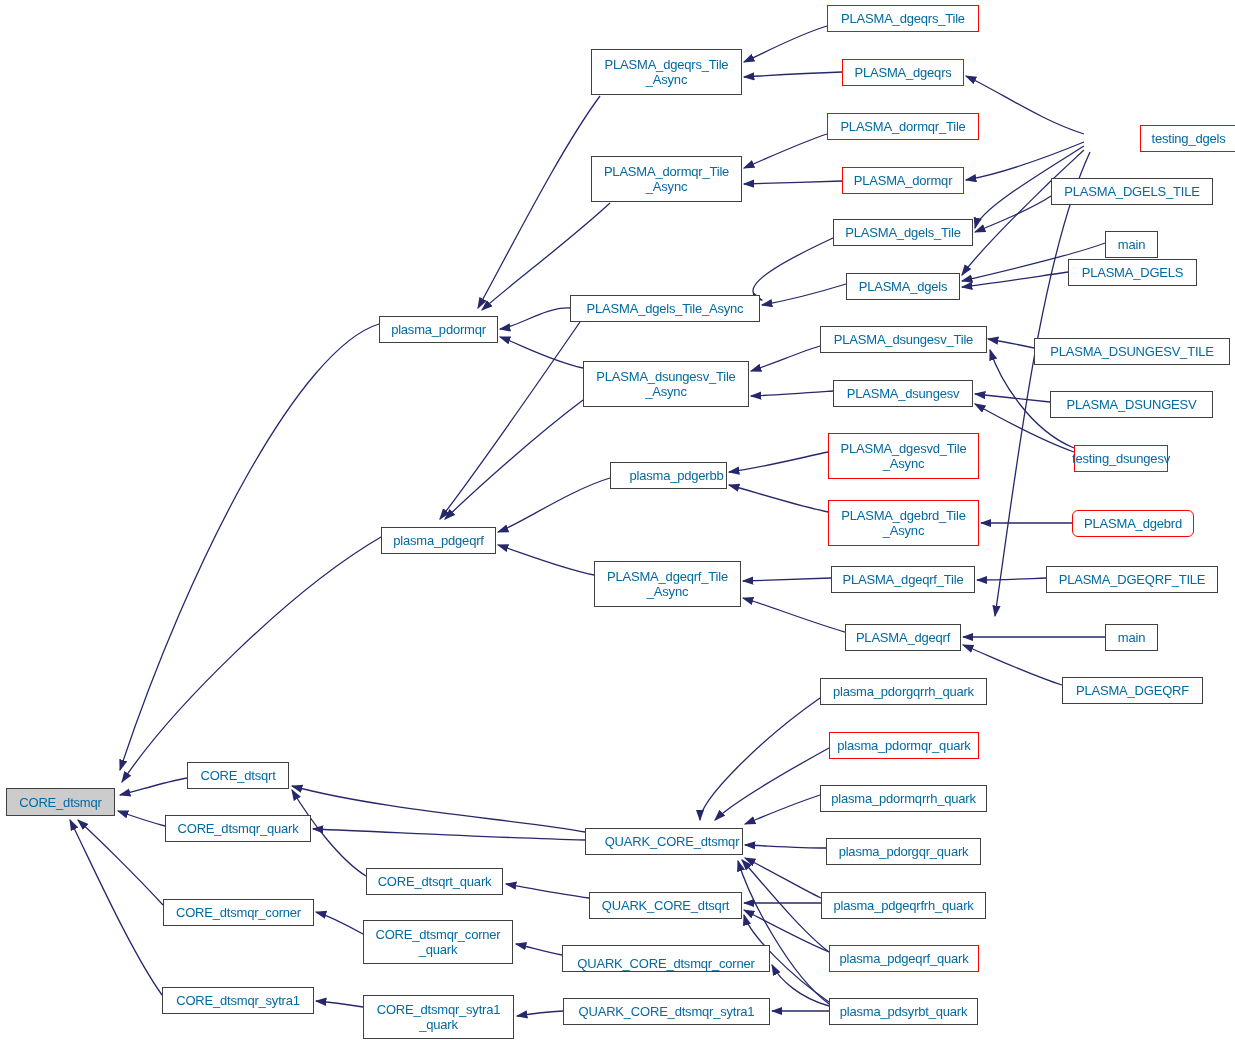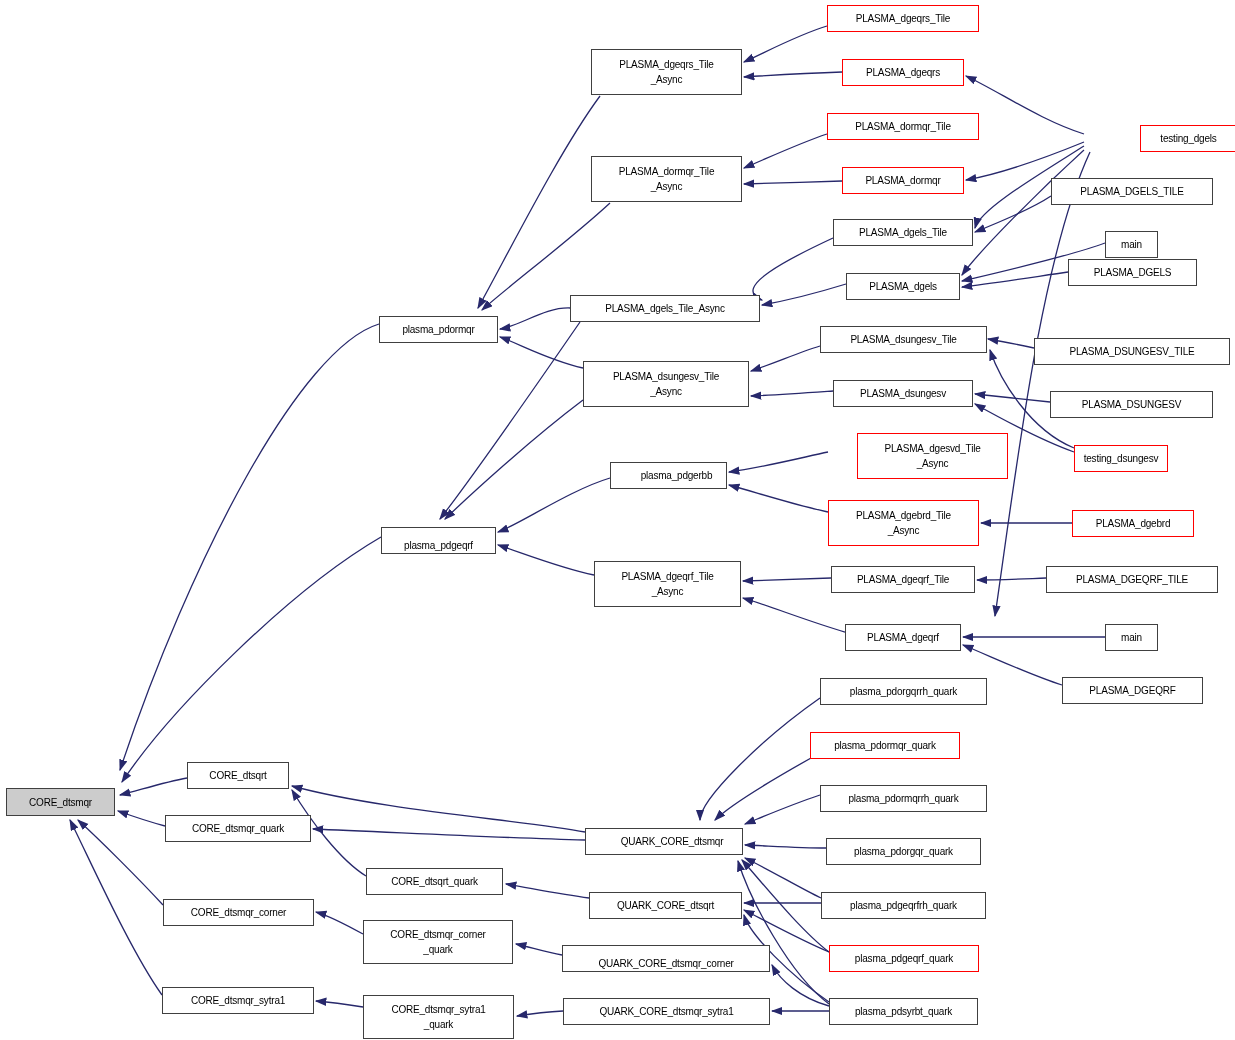--- a/index.html
+++ b/index.html
@@ -26,22 +26,22 @@
   }
   .node {
     position: absolute;
     box-sizing: border-box;
     display: flex;
     align-items: center;
     justify-content: center;
     text-align: center;
     background: #ffffff;
     border: 1px solid #404040;
-    color: #000000;
-    font-size: 10px;
+    color: #0369a1;
+    font-size: 13px;
     line-height: 15px;
     letter-spacing: -0.2px;
     white-space: pre-line;
     z-index: 3;
   }
   .node.red {
     border-color: #ff0000;
     border-width: 1px;
   }
   .node.current {
@@ -133,58 +133,58 @@
       <div class="node" style="left: 187px; top: 762px; width: 102px; height: 27px;"><span class="lbl">CORE_dtsqrt</span></div>
       <div class="node" style="left: 165px; top: 815px; width: 146px; height: 27px;"><span class="lbl">CORE_dtsmqr_quark</span></div>
       <div class="node" style="left: 366px; top: 868px; width: 137px; height: 27px;"><span class="lbl">CORE_dtsqrt_quark</span></div>
       <div class="node" style="left: 163px; top: 899px; width: 151px; height: 27px;"><span class="lbl">CORE_dtsmqr_corner</span></div>
       <div class="node" style="left: 363px; top: 920px; width: 150px; height: 44px;"><span class="lbl">CORE_dtsmqr_corner
 _quark</span></div>
       <div class="node" style="left: 162px; top: 987px; width: 152px; height: 27px;"><span class="lbl">CORE_dtsmqr_sytra1</span></div>
       <div class="node" style="left: 363px; top: 995px; width: 151px; height: 44px;"><span class="lbl">CORE_dtsmqr_sytra1
 _quark</span></div>
       <div class="node" style="left: 379px; top: 316px; width: 119px; height: 27px;"><span class="lbl">plasma_pdormqr</span></div>
-      <div class="node" style="left: 381px; top: 527px; width: 115px; height: 27px; align-items: flex-end;"><span class="lbl">plasma_pdgeqrf</span></div>
+      <div class="node" style="left: 381px; top: 527px; width: 115px; height: 27px;"><span class="lbl">plasma_pdgeqrf</span></div>
       <div class="node" style="left: 610px; top: 462px; width: 117px; height: 27px; padding-left: 16px;"><span class="lbl">plasma_pdgerbb</span></div>
       <div class="node" style="left: 591px; top: 49px; width: 151px; height: 46px;"><span class="lbl">PLASMA_dgeqrs_Tile
 _Async</span></div>
       <div class="node" style="left: 591px; top: 156px; width: 151px; height: 46px;"><span class="lbl">PLASMA_dormqr_Tile
 _Async</span></div>
       <div class="node" style="left: 570px; top: 295px; width: 190px; height: 27px;"><span class="lbl">PLASMA_dgels_Tile_Async</span></div>
       <div class="node" style="left: 583px; top: 361px; width: 166px; height: 46px;"><span class="lbl">PLASMA_dsungesv_Tile
 _Async</span></div>
       <div class="node" style="left: 594px; top: 561px; width: 147px; height: 46px;"><span class="lbl">PLASMA_dgeqrf_Tile
 _Async</span></div>
       <div class="node red" style="left: 827px; top: 5px; width: 152px; height: 27px;"><span class="lbl">PLASMA_dgeqrs_Tile</span></div>
       <div class="node red" style="left: 842px; top: 59px; width: 122px; height: 27px;"><span class="lbl">PLASMA_dgeqrs</span></div>
       <div class="node red" style="left: 827px; top: 113px; width: 152px; height: 27px;"><span class="lbl">PLASMA_dormqr_Tile</span></div>
       <div class="node red" style="left: 842px; top: 167px; width: 122px; height: 27px;"><span class="lbl">PLASMA_dormqr</span></div>
       <div class="node" style="left: 833px; top: 219px; width: 140px; height: 27px;"><span class="lbl">PLASMA_dgels_Tile</span></div>
       <div class="node" style="left: 846px; top: 273px; width: 114px; height: 27px;"><span class="lbl">PLASMA_dgels</span></div>
       <div class="node" style="left: 820px; top: 326px; width: 167px; height: 27px;"><span class="lbl">PLASMA_dsungesv_Tile</span></div>
       <div class="node" style="left: 833px; top: 380px; width: 140px; height: 27px;"><span class="lbl">PLASMA_dsungesv</span></div>
-      <div class="node red" style="left: 828px; top: 433px; width: 151px; height: 46px; margin-left: 29px;"><span class="lbl">PLASMA_dgesvd_Tile
+      <div class="node red" style="left: 828px; top: 433px; width: 151px; height: 46px;"><span class="lbl">PLASMA_dgesvd_Tile
 _Async</span></div>
       <div class="node red" style="left: 828px; top: 500px; width: 151px; height: 46px;"><span class="lbl">PLASMA_dgebrd_Tile
 _Async</span></div>
       <div class="node" style="left: 831px; top: 566px; width: 144px; height: 27px;"><span class="lbl">PLASMA_dgeqrf_Tile</span></div>
       <div class="node" style="left: 845px; top: 624px; width: 116px; height: 27px;"><span class="lbl">PLASMA_dgeqrf</span></div>
       <div class="node red" style="left: 1140px; top: 125px; width: 97px; height: 27px;"><span class="lbl">testing_dgels</span></div>
       <div class="node" style="left: 1051px; top: 178px; width: 162px; height: 27px;"><span class="lbl">PLASMA_DGELS_TILE</span></div>
       <div class="node" style="left: 1105px; top: 231px; width: 53px; height: 27px;"><span class="lbl">main</span></div>
       <div class="node" style="left: 1068px; top: 259px; width: 129px; height: 27px;"><span class="lbl">PLASMA_DGELS</span></div>
       <div class="node" style="left: 1034px; top: 338px; width: 196px; height: 27px;"><span class="lbl">PLASMA_DSUNGESV_TILE</span></div>
       <div class="node" style="left: 1050px; top: 391px; width: 163px; height: 27px;"><span class="lbl">PLASMA_DSUNGESV</span></div>
       <div class="node red" style="left: 1074px; top: 445px; width: 94px; height: 27px;"><span class="lbl">testing_dsungesv</span></div>
-      <div class="node red" style="left: 1072px; top: 510px; width: 122px; height: 27px;"><span class="lbl">PLASMA_dgebrd</span></div>
+      <div class="node red" style="left: 1072px; top: 510px; width: 122px; height: 27px; border-radius: 6px;"><span class="lbl">PLASMA_dgebrd</span></div>
       <div class="node" style="left: 1046px; top: 566px; width: 172px; height: 27px;"><span class="lbl">PLASMA_DGEQRF_TILE</span></div>
       <div class="node" style="left: 1105px; top: 624px; width: 53px; height: 27px;"><span class="lbl">main</span></div>
       <div class="node" style="left: 1062px; top: 677px; width: 141px; height: 27px;"><span class="lbl">PLASMA_DGEQRF</span></div>
       <div class="node" style="left: 820px; top: 678px; width: 167px; height: 27px; text-align: right;"><span class="lbl">plasma_pdorgqrrh_quark</span></div>
-      <div class="node red" style="left: 810px; top: 732px; width: 150px; height: 27px;"><span class="lbl">plasma_pdormqr_quark</span></div>
+      <div class="node red" style="left: 829px; top: 732px; width: 150px; height: 27px;"><span class="lbl">plasma_pdormqr_quark</span></div>
       <div class="node" style="left: 820px; top: 785px; width: 167px; height: 27px;"><span class="lbl">plasma_pdormqrrh_quark</span></div>
       <div class="node" style="left: 826px; top: 838px; width: 155px; height: 27px;"><span class="lbl">plasma_pdorgqr_quark</span></div>
       <div class="node" style="left: 821px; top: 892px; width: 165px; height: 27px;"><span class="lbl">plasma_pdgeqrfrh_quark</span></div>
       <div class="node red" style="left: 829px; top: 945px; width: 150px; height: 27px;"><span class="lbl">plasma_pdgeqrf_quark</span></div>
       <div class="node" style="left: 829px; top: 998px; width: 149px; height: 27px;"><span class="lbl">plasma_pdsyrbt_quark</span></div>
       <div class="node" style="left: 585px; top: 828px; width: 158px; height: 27px; padding-left: 16px;"><span class="lbl">QUARK_CORE_dtsmqr</span></div>
       <div class="node" style="left: 589px; top: 892px; width: 153px; height: 27px;"><span class="lbl">QUARK_CORE_dtsqrt</span></div>
       <div class="node" style="left: 562px; top: 945px; width: 208px; height: 27px; align-items: flex-end;"><span class="lbl">QUARK_CORE_dtsmqr_corner</span></div>
       <div class="node" style="left: 563px; top: 998px; width: 207px; height: 27px;"><span class="lbl">QUARK_CORE_dtsmqr_sytra1</span></div>
     </div>

